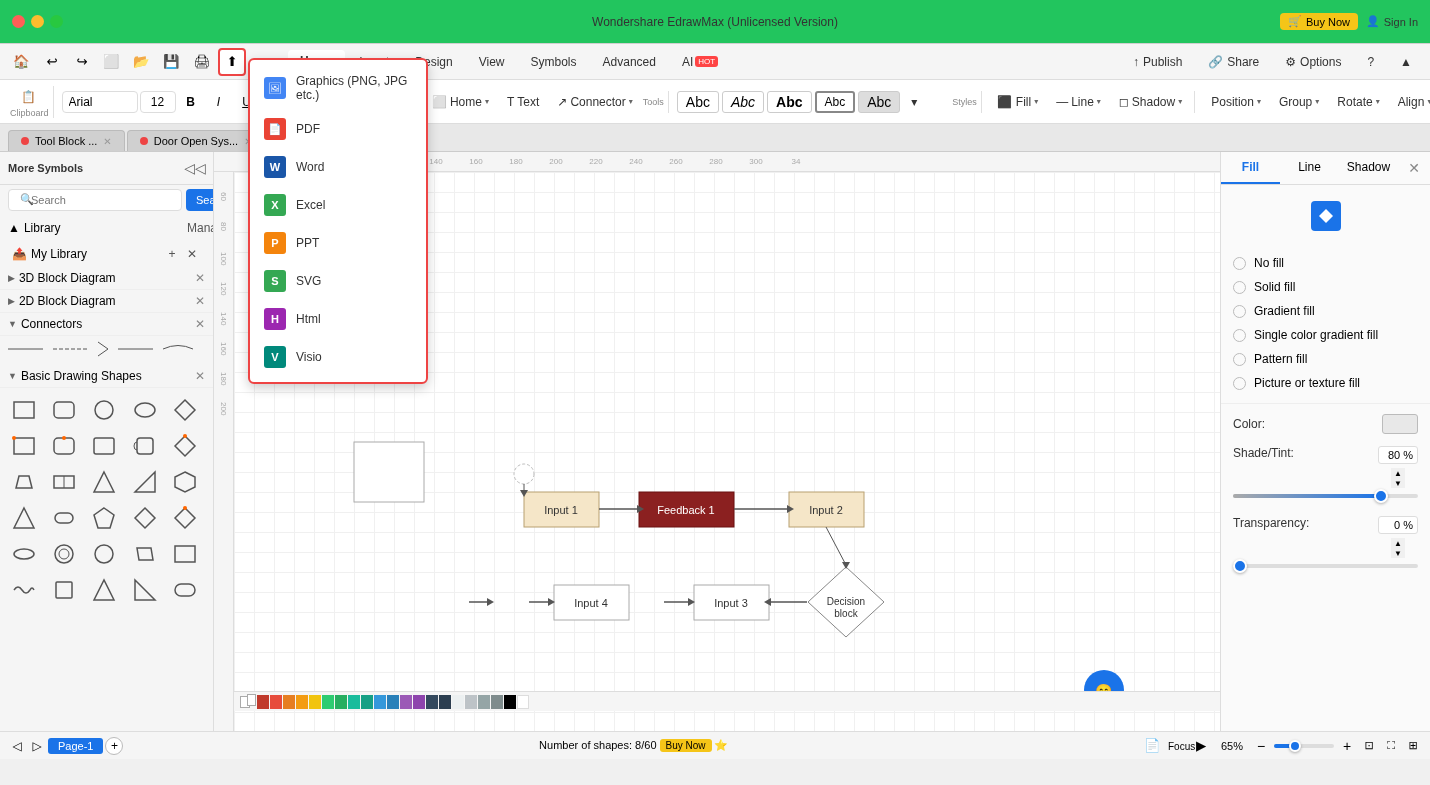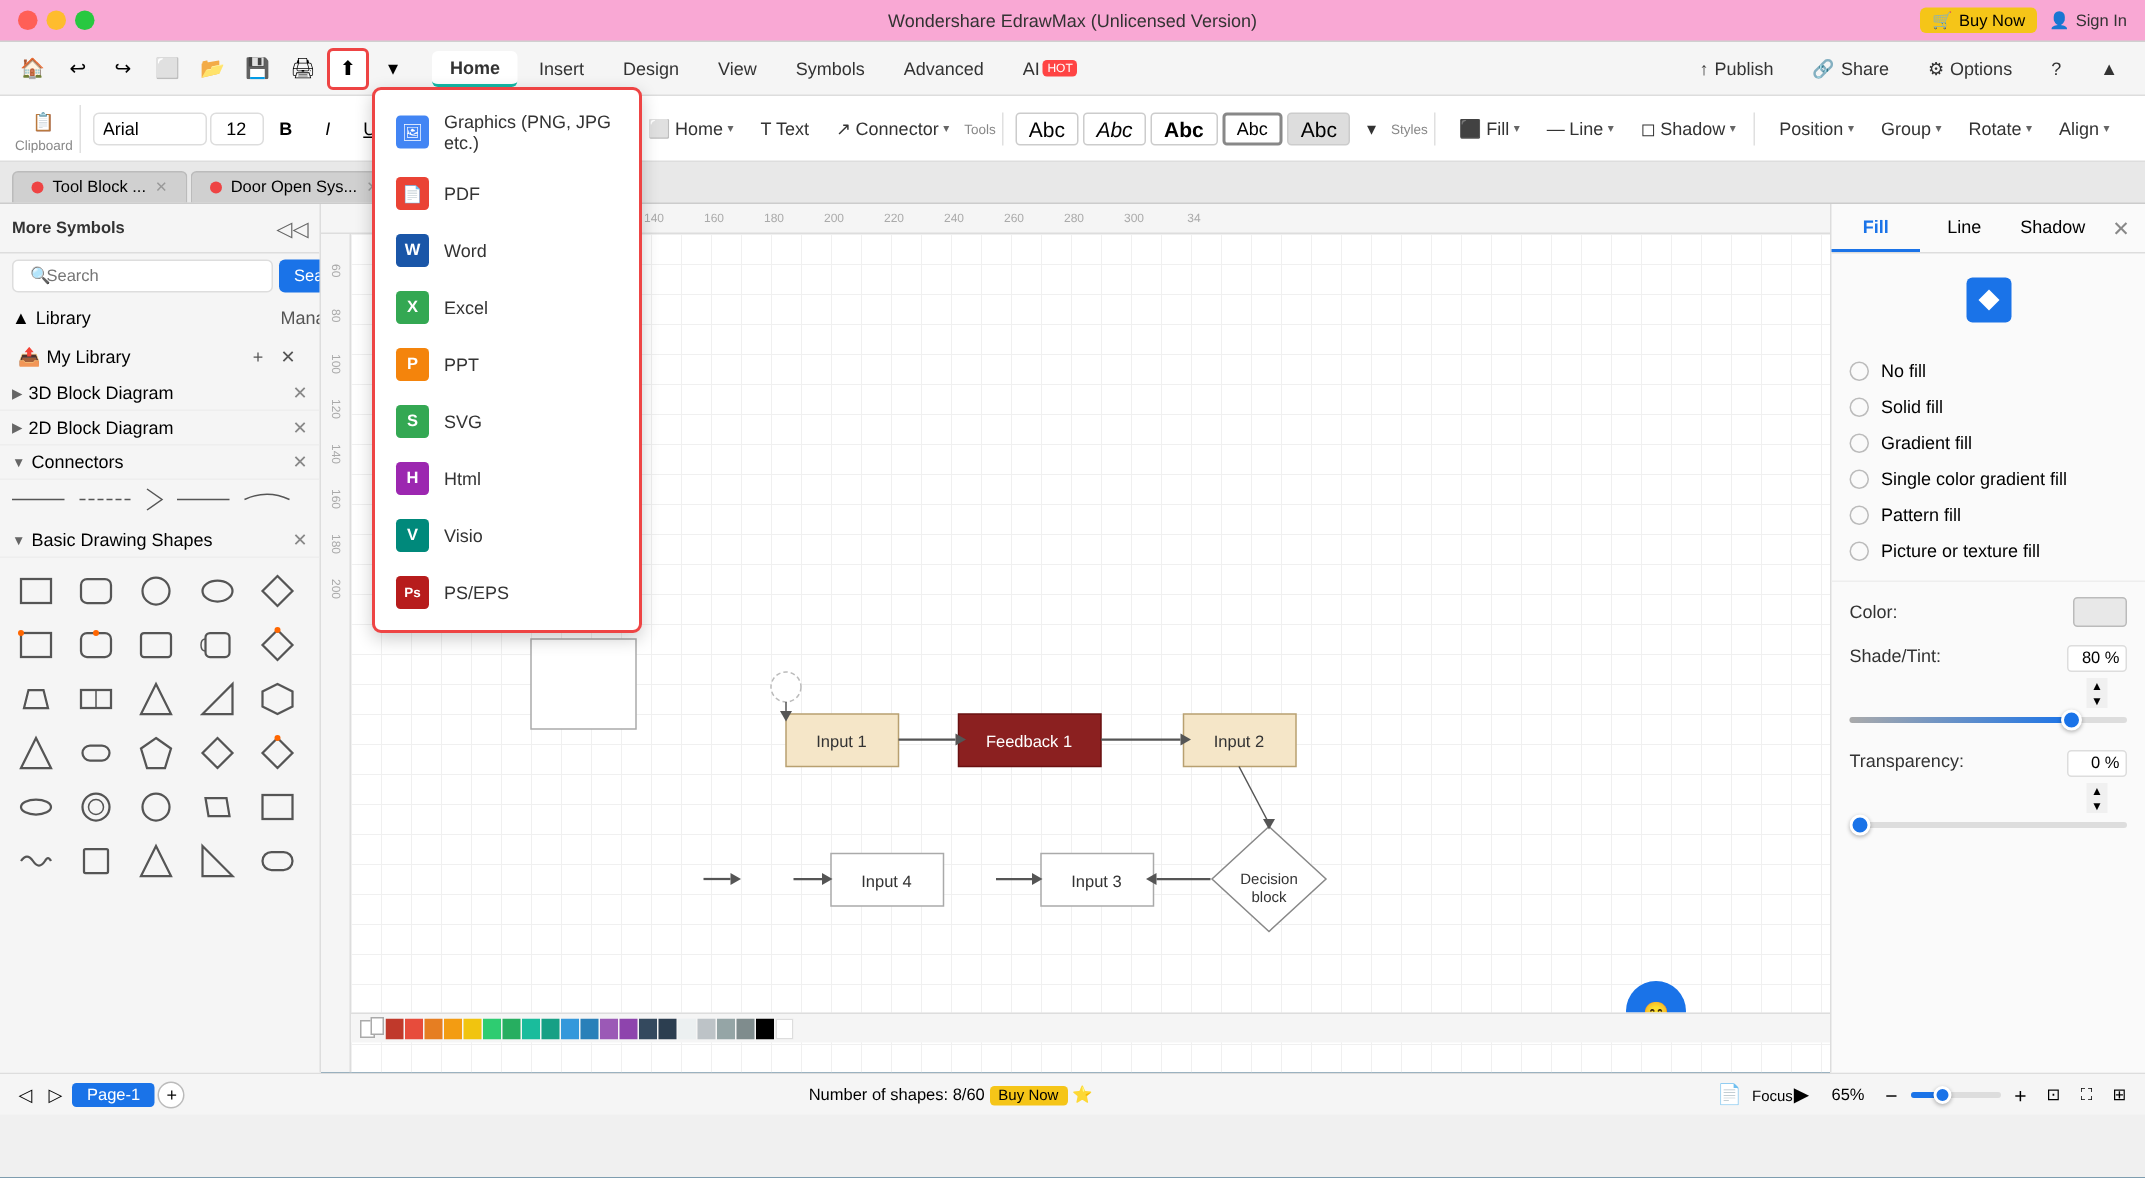--- a/index.html
+++ b/index.html
@@ -1,21 +1,21 @@
 <!DOCTYPE html>
 <html><head>
   <meta charset="utf-8">
   <style>
     * { box-sizing: border-box; margin: 0; padding: 0; }
     body { font-family: -apple-system, BlinkMacSystemFont, 'Segoe UI', sans-serif; font-size: 12px; background: #f0f0f0; overflow: hidden; width: 1430px; height: 785px; }
 
     
     #titlebar {
-      height: 28px;
-      background: #f9a8d4;
+      height: 44px;
+      background: #22c55e;
       display: flex;
       align-items: center;
       justify-content: center;
       position: relative;
       border-bottom: 1px solid #d0d0d0;
     }
     .traffic-lights { position: absolute; left: 12px; display: flex; gap: 6px; }
     .tl { width: 13px; height: 13px; border-radius: 50%; }
     .tl-red { background: #ff5f57; }
     .tl-yellow { background: #febc2e; }
@@ -342,21 +342,21 @@
 
   <div class="toolbar-group">
     <div style="display:flex;gap:3px;align-items:center;">
       <div class="text-sample" style="font-family:sans-serif;">Abc</div>
       <div class="text-sample" style="font-style:italic;">Abc</div>
       <div class="text-sample" style="font-weight:bold;">Abc</div>
       <div class="text-sample" style="font-size:12px;border:2px solid #888;">Abc</div>
       <div class="text-sample" style="background:#ddd;">Abc</div>
       <button class="tb-btn">▾</button>
     </div>
-    <span style="font-size:9px;color:#888;">Styles</span>
+    <span style="font-size:9px;color:#888;margin-left:25px;">Styles</span>
   </div>
 
   <div class="toolbar-group">
     <button class="tb-btn">
       <span>⬛</span>
       <span>Fill</span>
       <span class="dropdown-arrow">▾</span>
     </button>
     <button class="tb-btn">
       <span>—</span>
@@ -919,17 +919,13 @@
     <span>SVG</span>
   </div>
   <div class="dropdown-item">
     <div class="di-icon di-purple" style="color:white;font-size:11px;font-weight:bold;">H</div>
     <span>Html</span>
   </div>
   <div class="dropdown-item">
     <div class="di-icon di-teal" style="color:white;font-size:11px;font-weight:bold;">V</div>
     <span>Visio</span>
   </div>
-  <div class="dropdown-item">
-    <div class="di-icon di-darkred" style="color:white;font-size:9px;font-weight:bold;">Ps</div>
-    <span>PS/EPS</span>
-  </div>
 </div>
 
 </body></html>

